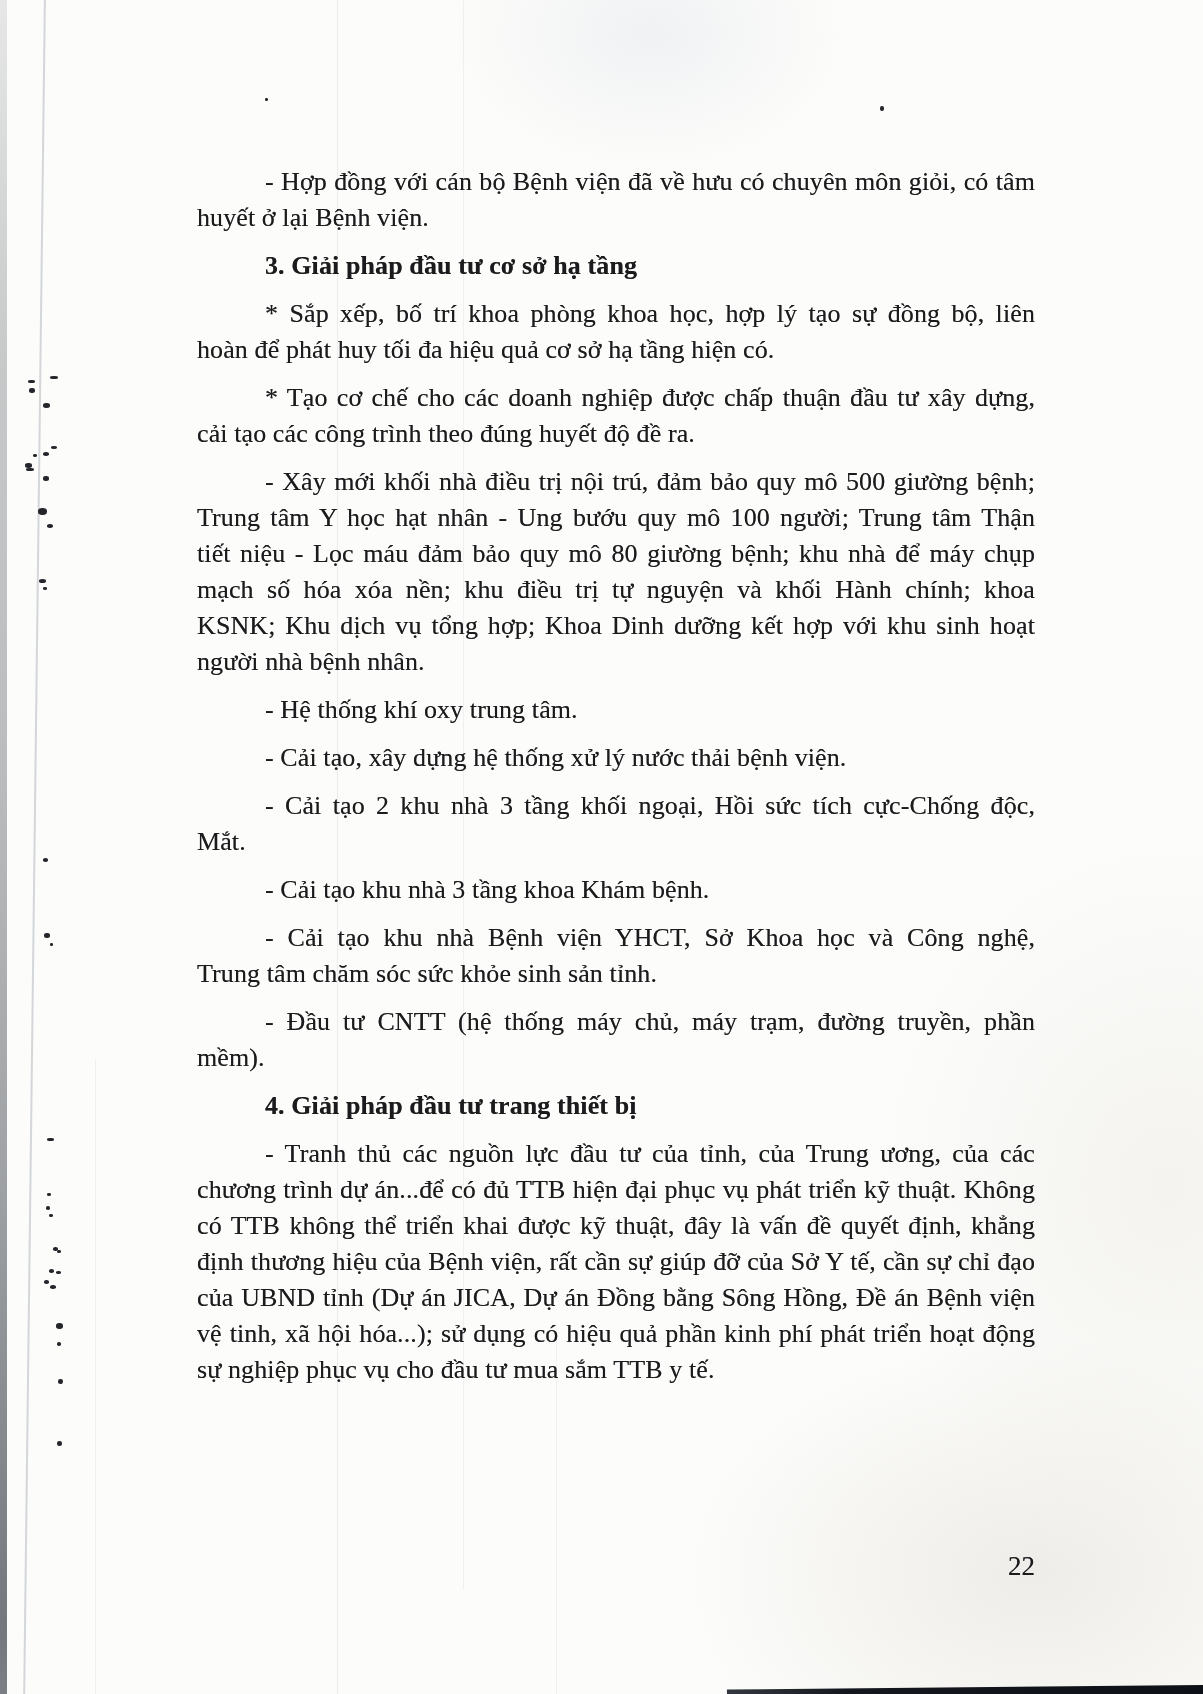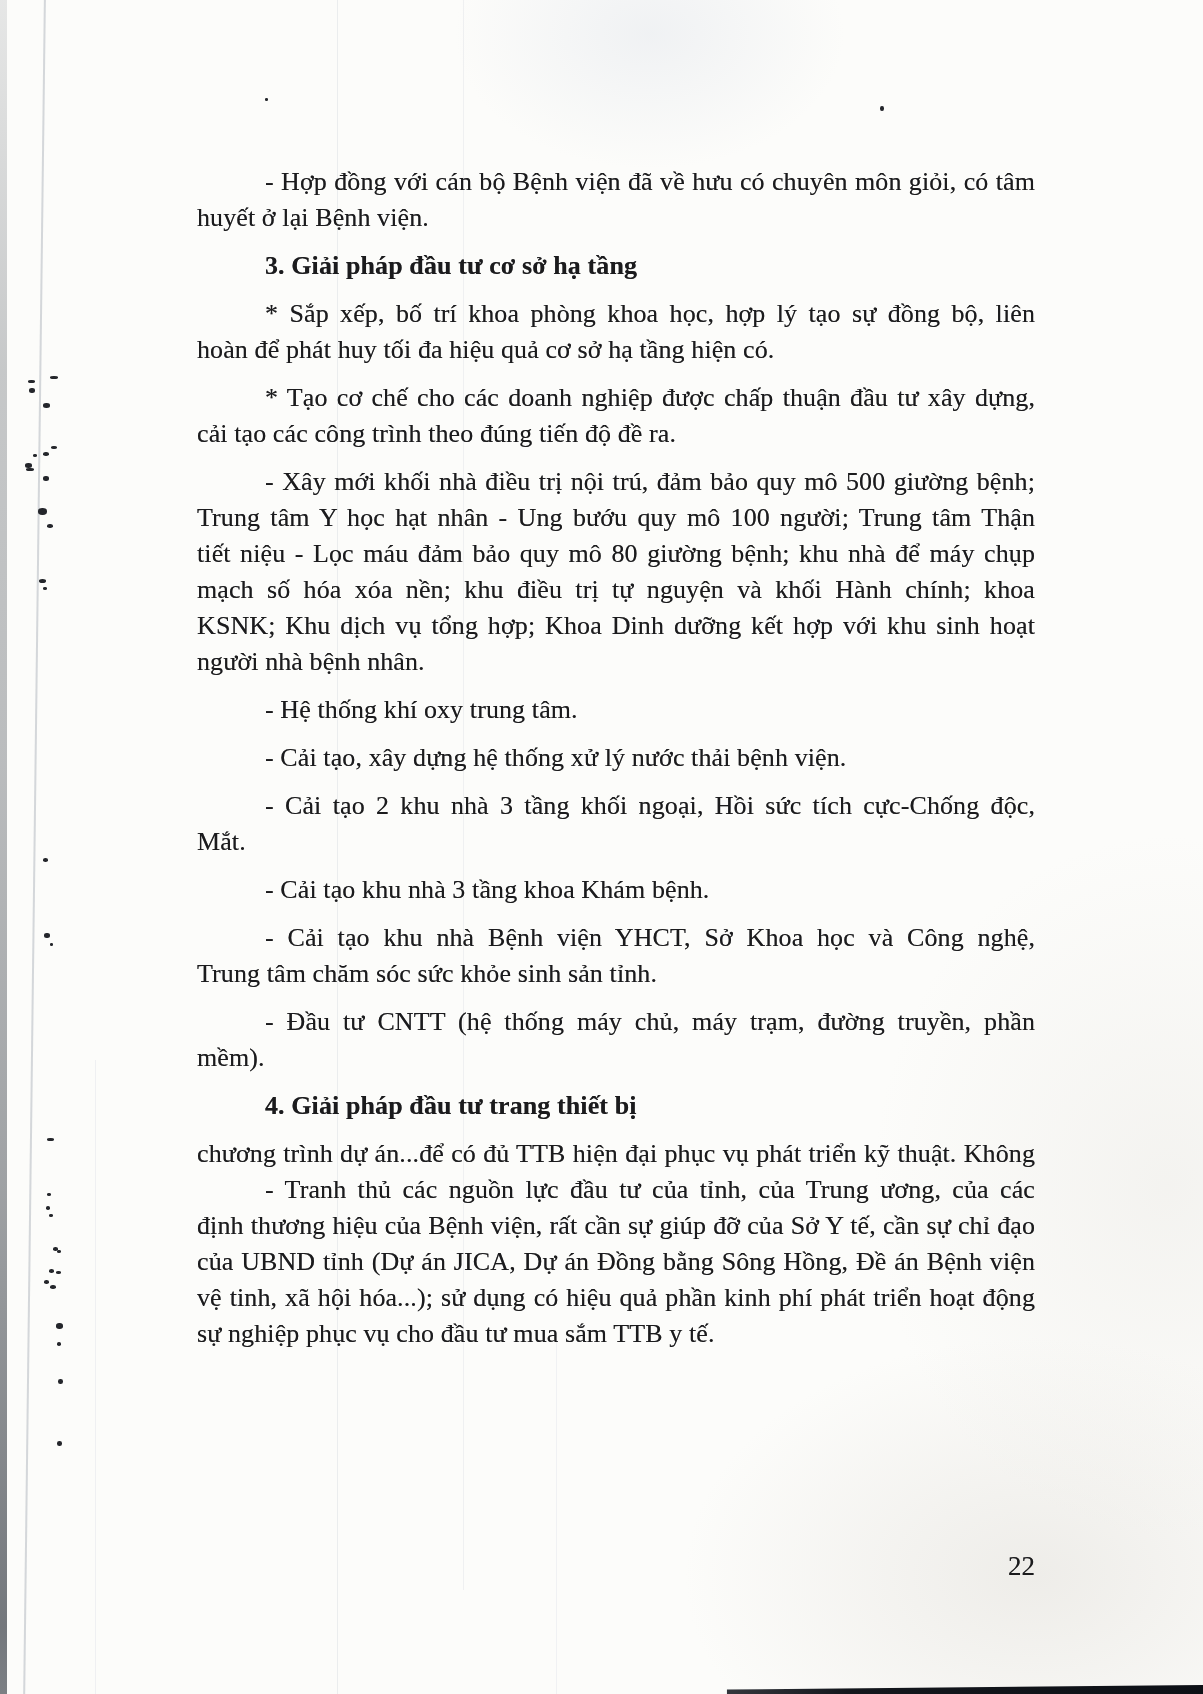--- a/index.html
+++ b/index.html
@@ -138,21 +138,21 @@
       </div>
       <div class="para heading">
         <div class="tline first">3. Giải pháp đầu tư cơ sở hạ tầng</div>
       </div>
       <div class="para body">
         <div class="tline first just">* Sắp xếp, bố trí khoa phòng khoa học, hợp lý tạo sự đồng bộ, liên</div>
         <div class="tline">hoàn để phát huy tối đa hiệu quả cơ sở hạ tầng hiện có.</div>
       </div>
       <div class="para body">
         <div class="tline first just">* Tạo cơ chế cho các doanh nghiệp được chấp thuận đầu tư xây dựng,</div>
-        <div class="tline">cải tạo các công trình theo đúng tiến độ đề ra.</div>
+        <div class="tline">cải tạo các công trình theo đúng huyết độ đề ra.</div>
       </div>
       <div class="para body">
         <div class="tline first just">- Xây mới khối nhà điều trị nội trú, đảm bảo quy mô 500 giường bệnh;</div>
         <div class="tline just">Trung tâm Y học hạt nhân - Ung bướu quy mô 100 người; Trung tâm Thận</div>
         <div class="tline just">tiết niệu - Lọc máu đảm bảo quy mô 80 giường bệnh; khu nhà để máy chụp</div>
         <div class="tline just">mạch số hóa xóa nền; khu điều trị tự nguyện và khối Hành chính; khoa</div>
         <div class="tline just">KSNK; Khu dịch vụ tổng hợp; Khoa Dinh dưỡng kết hợp với khu sinh hoạt</div>
         <div class="tline">người nhà bệnh nhân.</div>
       </div>
       <div class="para body">
@@ -173,22 +173,23 @@
         <div class="tline">Trung tâm chăm sóc sức khỏe sinh sản tỉnh.</div>
       </div>
       <div class="para body">
         <div class="tline first just">- Đầu tư CNTT (hệ thống máy chủ, máy trạm, đường truyền, phần</div>
         <div class="tline">mềm).</div>
       </div>
       <div class="para heading">
         <div class="tline first">4. Giải pháp đầu tư trang thiết bị</div>
       </div>
       <div class="para body">
+        <div class="tline first just">- Tranh thủ các nguồn lực đầu tư của tỉnh, của Trung ương, của các</div>
         <div class="tline just">chương trình dự án...để có đủ TTB hiện đại phục vụ phát triển kỹ thuật. Không</div>
-        <div class="tline first just">- Tranh thủ các nguồn lực đầu tư của tỉnh, của Trung ương, của các</div>
+        <div class="tline just">có TTB không thể triển khai được kỹ thuật, đây là vấn đề quyết định, khẳng</div>
         <div class="tline just">định thương hiệu của Bệnh viện, rất cần sự giúp đỡ của Sở Y tế, cần sự chỉ đạo</div>
         <div class="tline just">của UBND tỉnh (Dự án JICA, Dự án Đồng bằng Sông Hồng, Đề án Bệnh viện</div>
         <div class="tline just">vệ tinh, xã hội hóa...); sử dụng có hiệu quả phần kinh phí phát triển hoạt động</div>
         <div class="tline">sự nghiệp phục vụ cho đầu tư mua sắm TTB y tế.</div>
       </div>
     </div>
 
   <div class="footer-num">22</div>
 </div>
 

